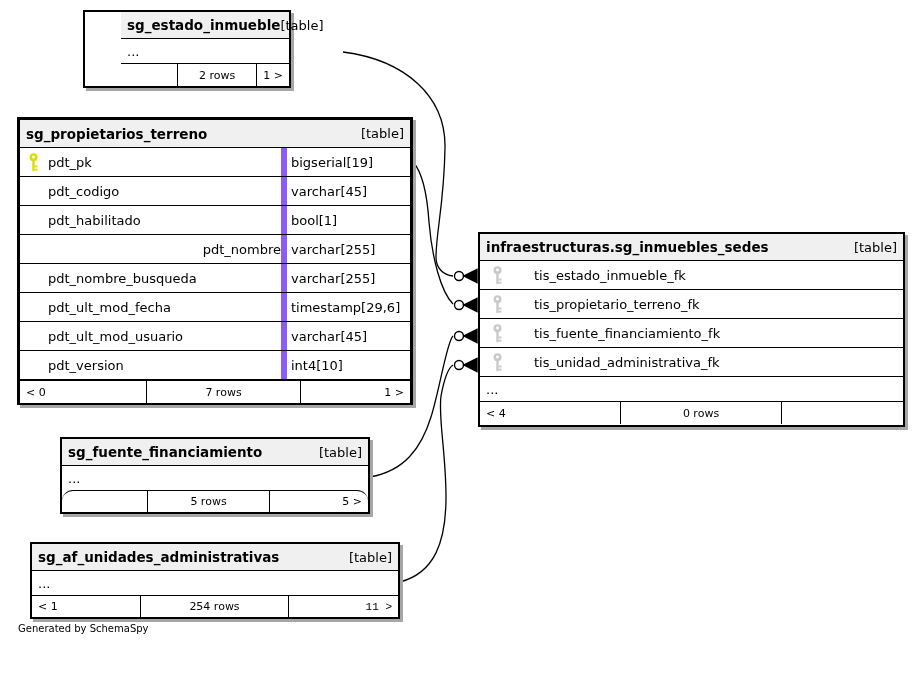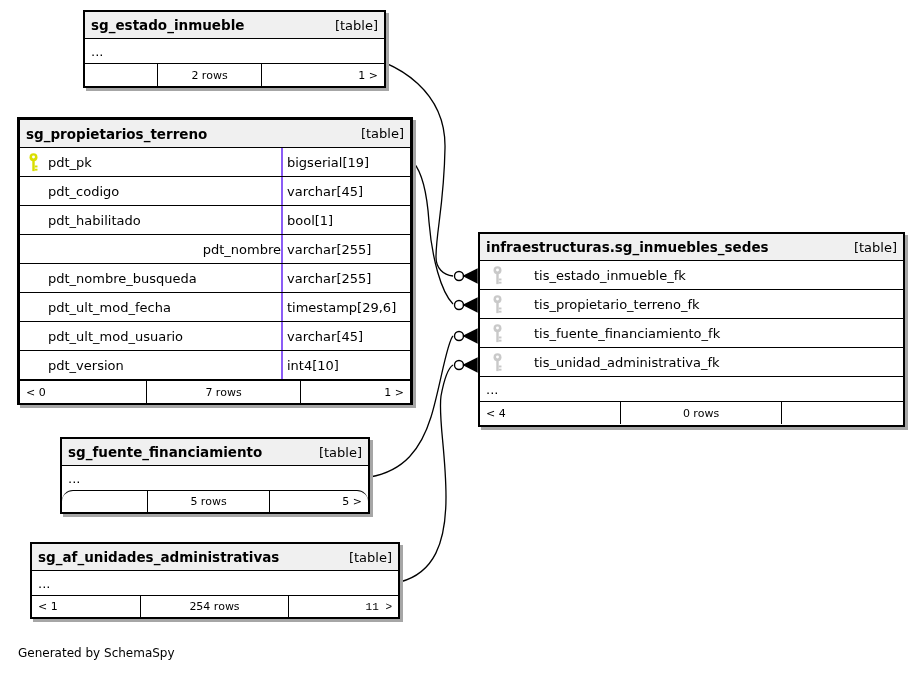--- a/index.html
+++ b/index.html
@@ -30,29 +30,29 @@
   .tfoot .fcell{display:flex;align-items:center;box-sizing:border-box;padding:0 6px;white-space:nowrap;}
   .tfoot .fcell.center{justify-content:center;}
   .tfoot .fcell.right{justify-content:flex-end;}
   .tfoot .fcell + .fcell{border-left:1px solid #000;}
   .crow{
     display:flex;align-items:stretch;border-bottom:1px solid #000;
     font-size:13px;box-sizing:border-box;background:#fff;
   }
   .crow:last-of-type{border-bottom:none;}
   .crow .namecell{display:flex;align-items:center;box-sizing:border-box;}
-  .crow .typecell{display:flex;align-items:center;box-sizing:border-box;border-left:2px solid #8b5cf6;padding:12px 4px;flex:1;}
+  .crow .typecell{display:flex;align-items:center;box-sizing:border-box;border-left:6px solid #8b5cf6;padding:12px 4px;flex:1;}
   .keyslot{width:14px;margin:0 6px 0 8px;display:flex;align-items:center;}
   .keyslot svg{display:block;}
   .pk-key-fill{fill:#d9de00;}
   .fk-key-fill{fill:#c9c9c9;}
   .fkrow{display:flex;align-items:center;border-bottom:1px solid #000;font-size:13px;box-sizing:border-box;background:#fff;}
   .fkrow .keyslot{margin:0 6px 0 12px;}
   .fkrow .fkname{margin-left:22px;}
-  .caption{position:absolute;left:18px;top:646px;font-size:12px;z-index:2;}
+  .caption{position:absolute;left:18px;top:623px;font-size:10px;z-index:2;}
 </style>
 </head>
 <body>
 
 <div id="canvas">
 
   <svg id="edges" width="920" height="675">
     <g stroke="#000" stroke-width="1.3" fill="none">
       <path d="M 343 52 C 405 60 446 96 445 148 C 444 205 436 232 436 257 C 436 268 443 275 453 276"></path>
       <path d="M 413 162 C 422 172 427 192 429 222 C 432 258 441 292 453 304"></path>
@@ -64,21 +64,21 @@
       <polygon points="464,276 477,269.5 477,282.5" fill="#000"></polygon>
       <circle cx="459" cy="305" r="4.5" fill="#fff"></circle>
       <polygon points="464,305 477,298.5 477,311.5" fill="#000"></polygon>
       <circle cx="459" cy="336" r="4.5" fill="#fff"></circle>
       <polygon points="464,336 477,329.5 477,342.5" fill="#000"></polygon>
       <circle cx="459" cy="365" r="4.5" fill="#fff"></circle>
       <polygon points="464,365 477,358.5 477,371.5" fill="#000"></polygon>
     </g>
   </svg>
 
-  <div class="tbox" style="left:83px;top:10px;width:303px;height:78px;">
+  <div class="tbox" style="left:83px;top:10px;width:208px;height:78px;padding-left:36px;">
     <div class="thead" style="height:27px;">
       <span class="ttitle">sg_estado_inmueble</span>
       <span class="tbadge">[table]</span>
     </div>
     <div class="ellipsis-row" style="height:24px;">...</div>
     <div class="tfoot" style="height:23px;">
       <div class="fcell" style="width:72px;"></div>
       <div class="fcell center" style="width:104px;">2 rows</div>
       <div class="fcell right" style="flex:1;">1 &gt;</div>
     </div>

